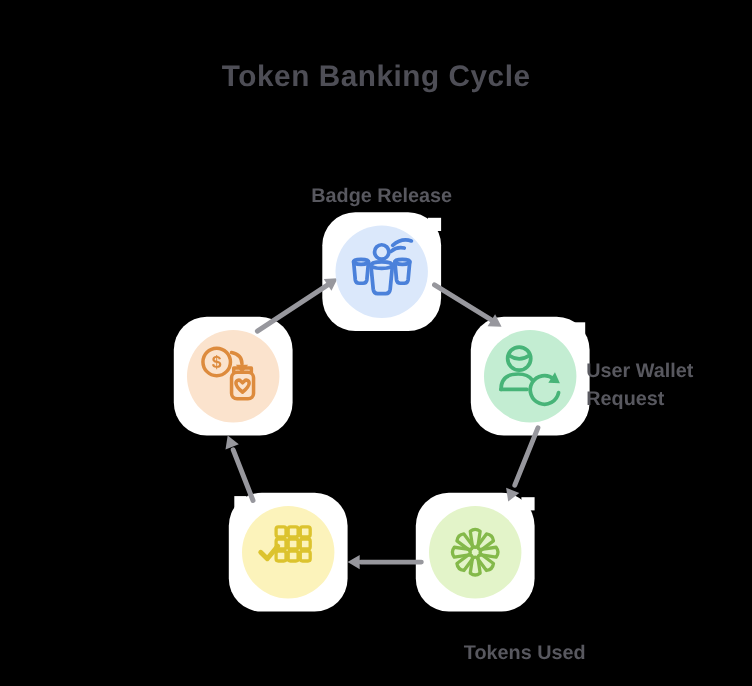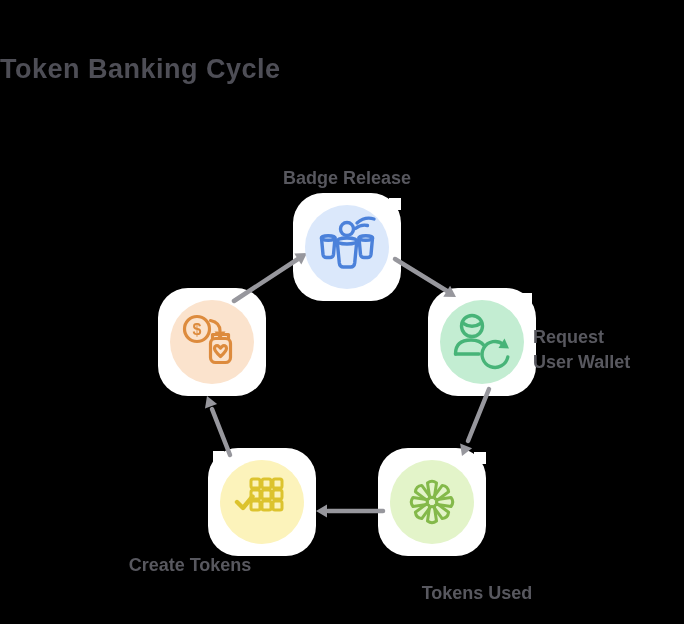--- a/index.html
+++ b/index.html
@@ -1,18 +1,18 @@
 <!DOCTYPE html>
 <html><head>
 <meta charset="utf-8">
 <style>
   html,body{margin:0;padding:0;background:#000;}
   .canvas{position:relative;width:684px;height:624px;background:#000;overflow:hidden;
           font-family:"Liberation Sans","DejaVu Sans",sans-serif;}
-  .title{position:absolute;left:0;right:0;top:54px;
+  .title{position:absolute;left:0;right:0;top:54px;text-align:center;
          font-size:27px;font-weight:700;letter-spacing:.5px;color:#4e4e56;}
   .halo{position:absolute;width:108px;height:108px;background:#fff;border-radius:30px;}
   .halo-dot{position:absolute;background:#fff;}
   .node{position:absolute;width:90px;height:90px;}
   .label{position:absolute;font-size:18px;font-weight:600;color:#58585f;line-height:25px;}
   .lbl-center{text-align:center;}
   svg{display:block;}
   .connectors{position:absolute;left:0;top:0;}
 </style>
 </head>
@@ -74,22 +74,22 @@
         <circle cx="35" cy="29" r="10.5"></circle>
         <path d="M25.5 26 Q35 32.5 44.5 26"></path>
         <path d="M18.5 57 Q18.5 43 34 43 Q43 43 47 48.5"></path>
         <path d="M18.5 57 H42"></path>
         <path d="M70.8 60 A13 13 0 1 1 66.4 47.5"></path>
       </g>
       <polygon points="72,51.5 61.5,51 67.5,41.5" stroke="none" fill="#47b478"></polygon>
     </svg>
   </div>
   <div class="label" style="left:533px;top:325px;width:130px;">
+    <div>User Wallet</div>
     <div>Request</div>
-    <div>User Wallet</div>
   </div>
 
   <div class="node" style="left:167px;top:297px;">
     <svg width="90" height="90" viewBox="0 0 90 90">
       <circle cx="45" cy="45" r="42" fill="#fbe3cd"></circle>
       <g fill="none" stroke-width="3.2" stroke-linecap="round" stroke-linejoin="round" stroke="#dd8b3d">
         <circle cx="30" cy="32" r="12.5"></circle>
         <path d="M43.5 23.5 Q53 25.5 53 34"></path>
         <path d="M45.5 41.5 V37.5 H61.5 V41.5"></path>
         <rect x="43.5" y="41.5" width="20" height="24" rx="5"></rect>
@@ -110,21 +110,20 @@
         <rect x="34" y="33" width="9" height="9" rx="2"></rect>
           <rect x="45" y="33" width="9" height="9" rx="2"></rect>
           <rect x="56" y="33" width="9" height="9" rx="2"></rect>
         <rect x="34" y="44" width="9" height="9" rx="2"></rect>
           <rect x="45" y="44" width="9" height="9" rx="2"></rect>
           <rect x="56" y="44" width="9" height="9" rx="2"></rect>
         <path d="M20 45 L26 51 L35.5 39.5" stroke-width="4.4"></path>
       </g>
     </svg>
   </div>
-  <div class="label lbl-center" style="left:105px;top:553px;width:170px;">Create Tokens</div>
 
   <div class="node" style="left:387px;top:457px;">
     <svg width="90" height="90" viewBox="0 0 90 90">
       <defs>
         <path id="ptl" d="M40.5 26 Q45 22.5 49.5 26 L47.5 39.5 Q45 41.5 42.5 39.5 Z"></path>
       </defs>
       <circle cx="45" cy="45" r="42" fill="#e3f4c9"></circle>
       <g fill="none" stroke-width="3" stroke-linejoin="round" stroke="#84b94a">
         <use href="#ptl"></use>
         <use href="#ptl" transform="rotate(45 45 45)"></use>

